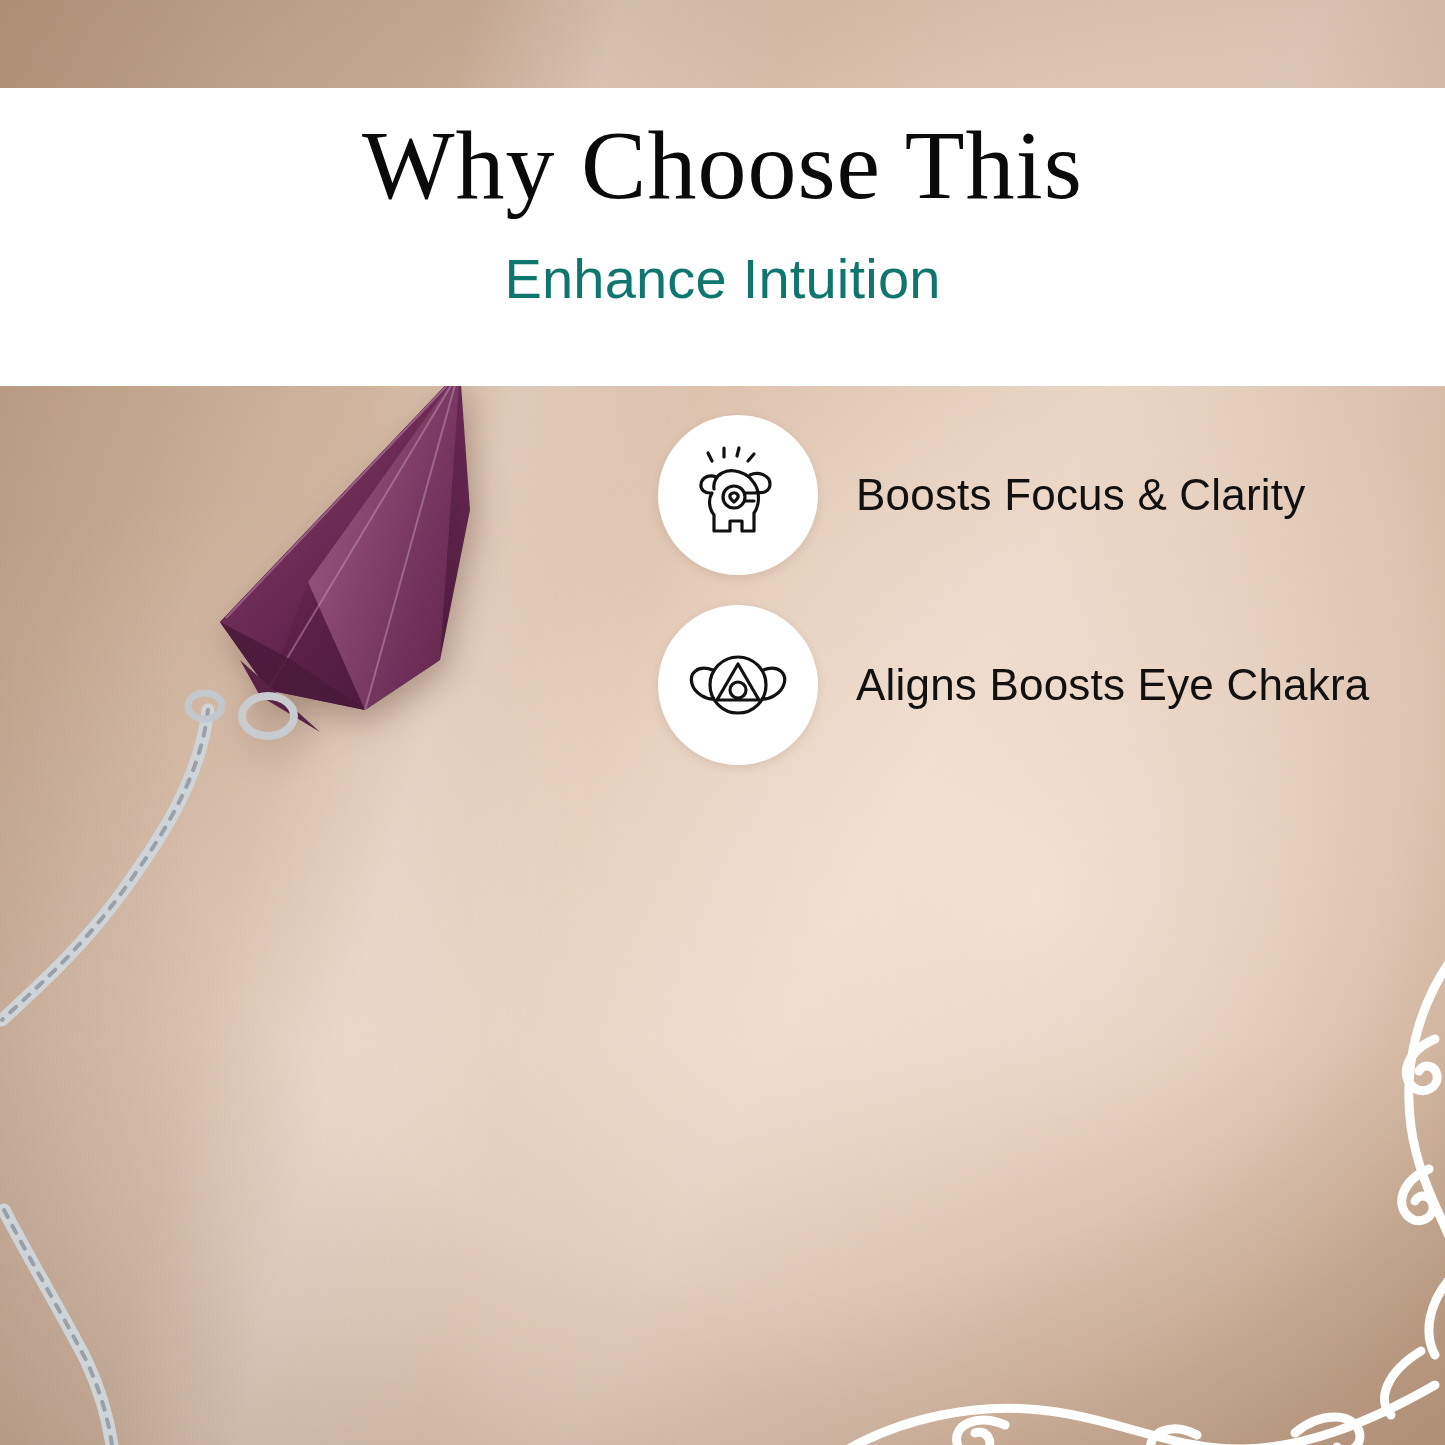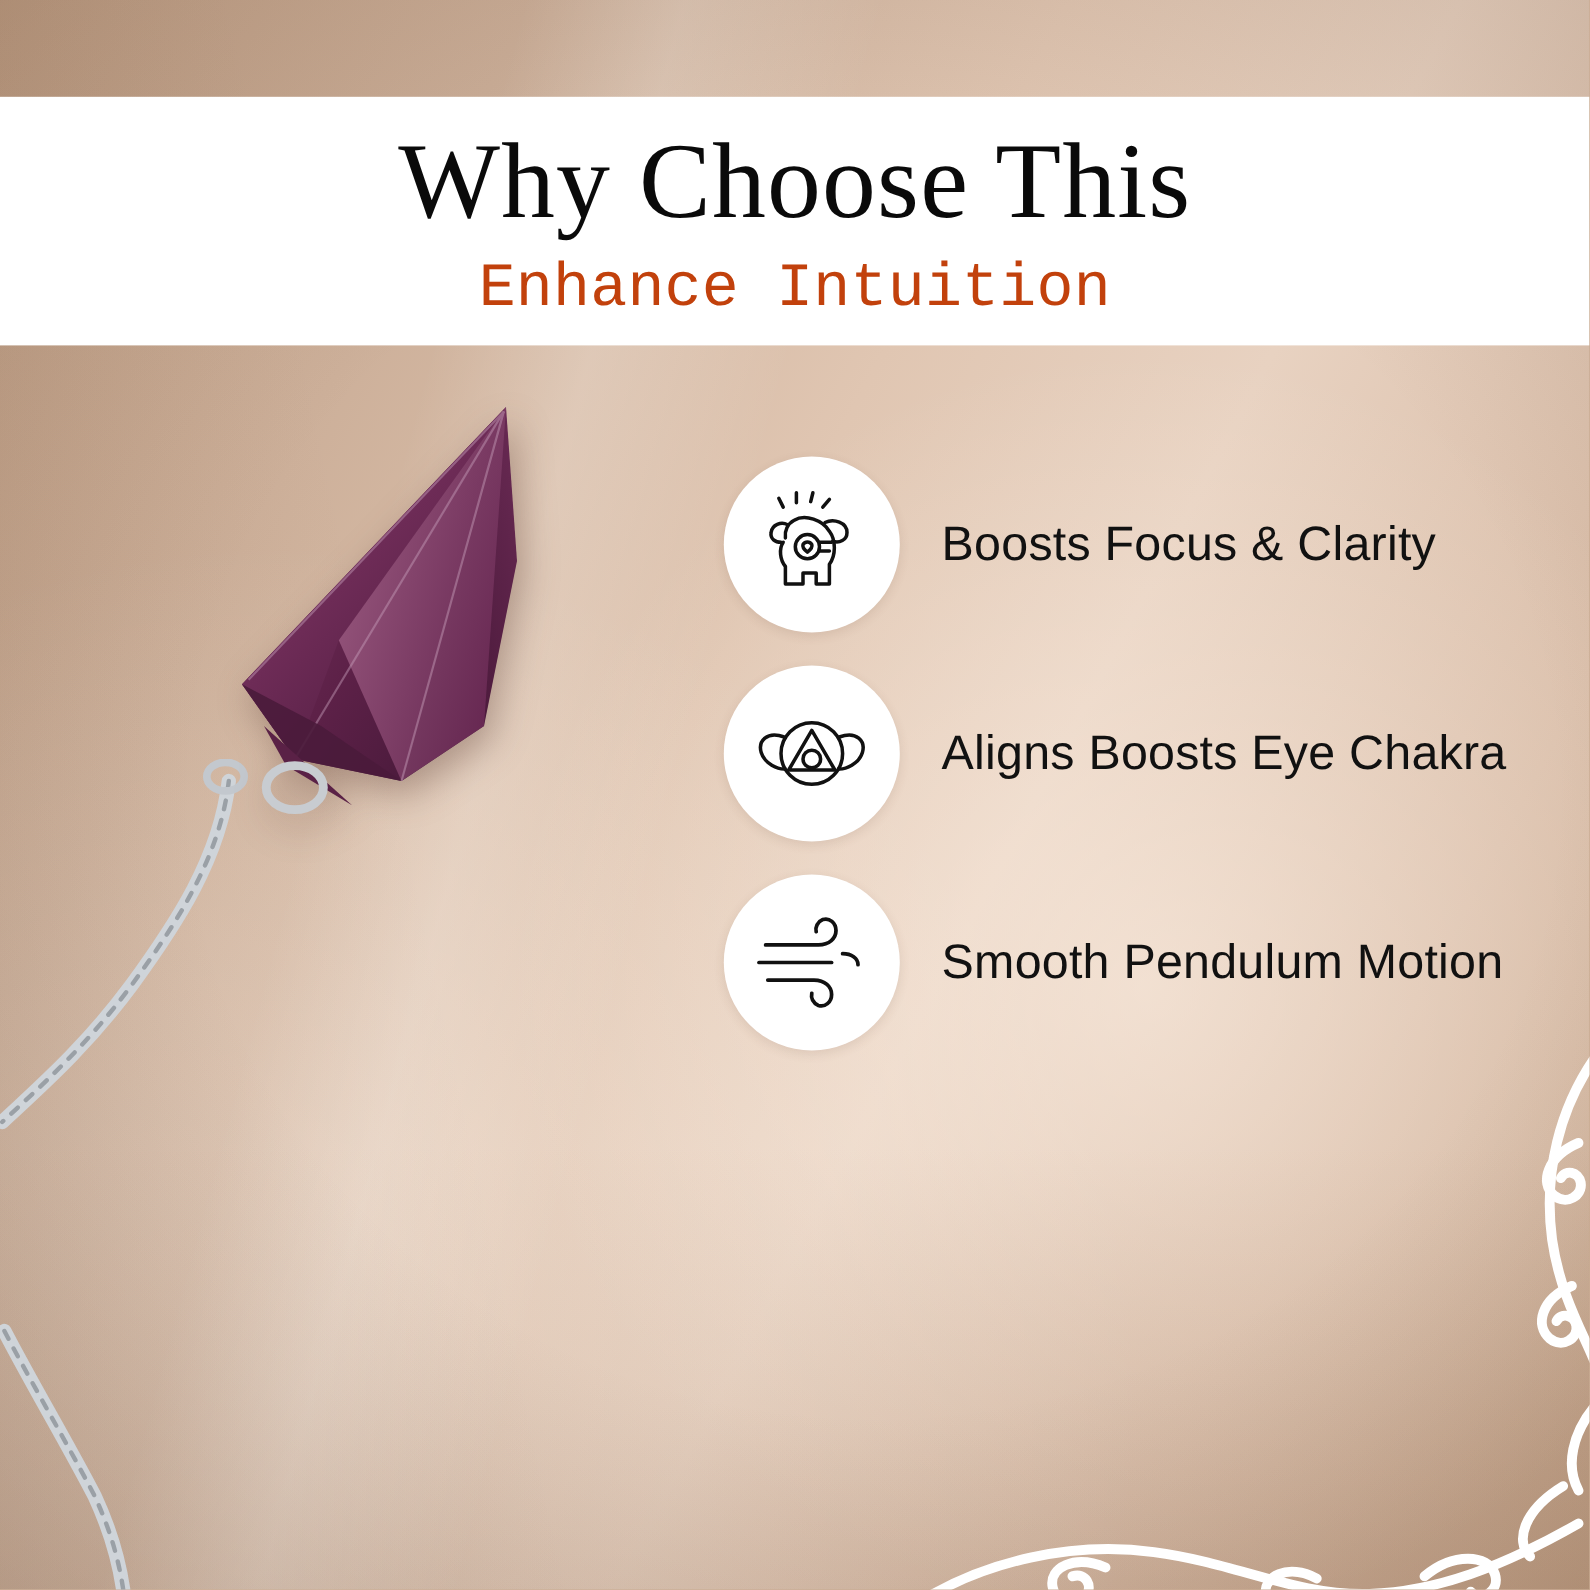--- a/index.html
+++ b/index.html
@@ -45,42 +45,42 @@
     background: radial-gradient(ellipse at 55% 50%, rgba(0,0,0,0) 55%, rgba(90,62,43,0.18) 100%);
     pointer-events: none;
   }
 
   
   .header-band {
     position: absolute;
     left: 0;
     top: 88px;
     width: 1445px;
-    height: 226px;
+    height: 298px;
     background: #ffffff;
     display: flex;
     flex-direction: column;
     align-items: center;
     justify-content: flex-start;
     z-index: 5;
   }
   .header-title {
     font-family: "Liberation Serif", "DejaVu Serif", serif;
     font-size: 98px;
     line-height: 1.02;
     color: #0a0a0a;
     letter-spacing: 1px;
     margin-top: 28px;
     white-space: nowrap;
   }
   .header-subtitle {
-    font-family: Liberation Mono, monospace;
+    font-family: Liberation Sans, sans-serif;
     font-size: 56px;
-    color: #c2410c;
-    margin-top: 14px;
+    color: #0f766e;
+    margin-top: 30px;
     letter-spacing: 0.2px;
     white-space: nowrap;
   }
 
   
   .crystal-wrap {
     position: absolute;
     left: 140px;
     top: 360px;
     width: 360px;
@@ -245,33 +245,20 @@
             <circle cx="55" cy="60" r="8"></circle>
             <path d="M30 40 C14 34, 6 44, 9 54 C12 64, 24 70, 32 69"></path>
             <path d="M80 40 C96 34, 104 44, 101 54 C98 64, 86 70, 78 69"></path>
           </g>
         </svg>
       </div>
       <div class="feature-label">Aligns Boosts Eye Chakra</div>
     </div>
 
 
-    <div class="feature-row">
-      <div class="feature-icon">
-        <svg width="112" height="112" viewBox="0 0 112 112">
-          <g fill="none" stroke="#111" stroke-width="3.4" stroke-linecap="round">
-            <path d="M14 40 L62 40 C72 40, 78 34, 78 27 C78 20, 72 15, 66 17 C61 19, 59 24, 60 28"></path>
-            <path d="M8 56 L74 56"></path>
-            <path d="M16 72 L58 72 C68 72, 74 78, 74 85 C74 92, 68 97, 62 95 C57 93, 55 88, 56 84"></path>
-            <path d="M84 48 C92 48, 98 52, 98 58"></path>
-          </g>
-        </svg>
-      </div>
-      <div class="feature-label">Smooth Pendulum Motion</div>
-    </div>
 
   </div>
 
   <svg class="flourish-right" viewBox="0 0 130 420">
     <g fill="none" stroke="#ffffff" stroke-width="9" stroke-linecap="round">
       <path d="M128 10 C 92 60, 78 120, 86 180 C 94 236, 120 274, 128 300"></path>
       <path d="M110 92 C 82 104, 74 128, 88 140 C 99 149, 114 140, 112 128 C 110 118, 98 116, 94 124"></path>
       <path d="M104 222 C 76 234, 70 258, 84 270 C 95 279, 110 270, 108 258 C 106 248, 94 246, 90 254"></path>
       <path d="M126 330 C 104 356, 98 386, 110 408"></path>
     </g>

